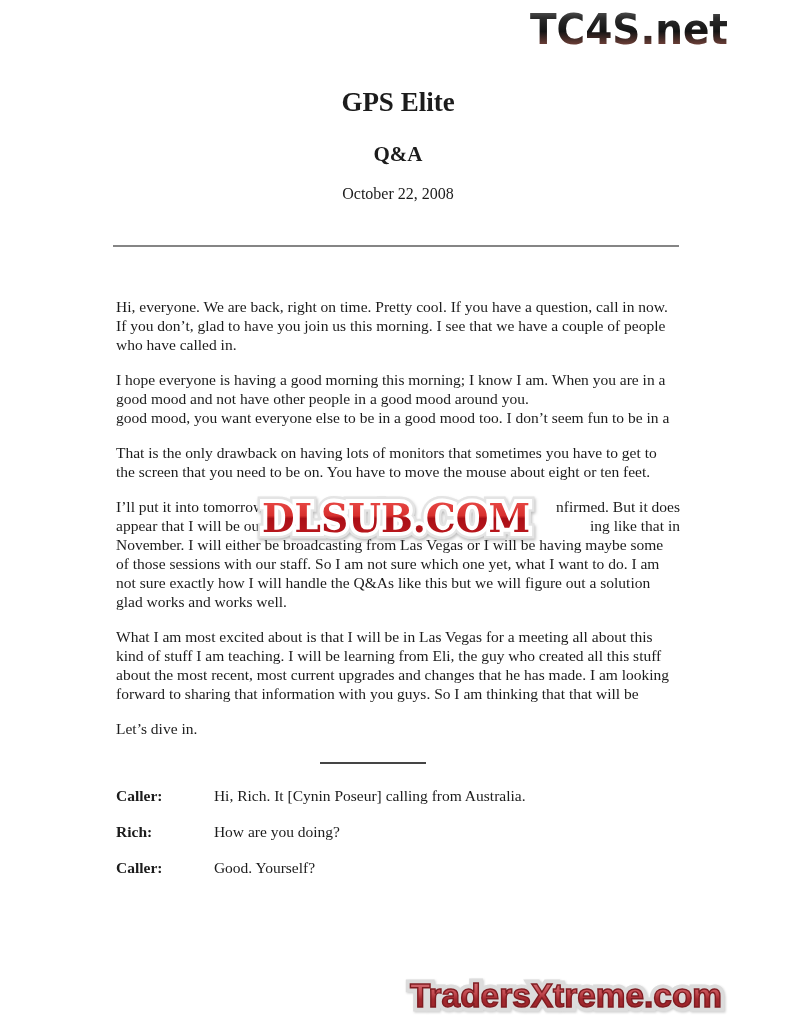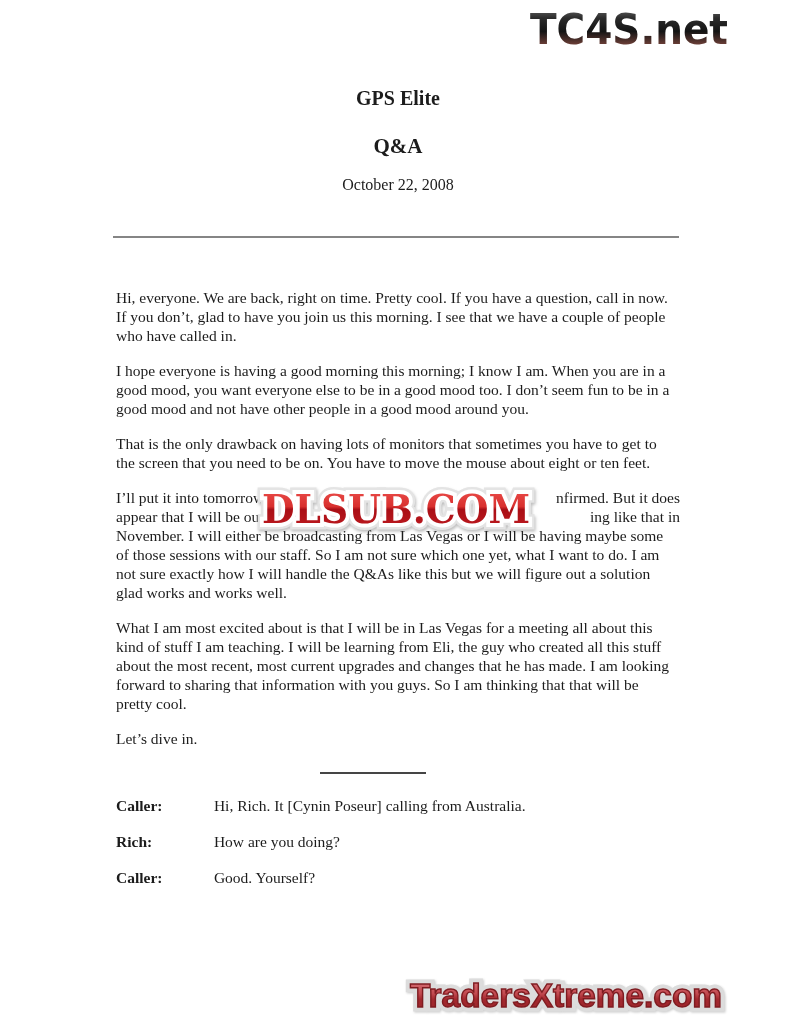--- a/index.html
+++ b/index.html
@@ -33,21 +33,21 @@
   .doc {
     position: absolute;
     left: 116px;
     top: 0;
     width: 564px;
   }
 
   .title-block { text-align: center; }
   .doc-title {
     margin-top: 86px;
-    font-size: 20px;
+    font-size: 27px;
     font-weight: bold;
     line-height: 1.2;
   }
   .doc-subtitle {
     margin-top: 24px;
     font-size: 21px;
     font-weight: bold;
     line-height: 1.2;
   }
   .doc-date {
@@ -146,22 +146,22 @@
       <div class="para">
 
       <div class="line">Hi, everyone. We are back, right on time. Pretty cool. If you have a question, call in now.</div>
           <div class="line">If you don’t, glad to have you join us this morning. I see that we have a couple of people</div>
           <div class="line">who have called in.</div>
         </div>
 
       <div class="para">
 
       <div class="line">I hope everyone is having a good morning this morning; I know I am. When you are in a</div>
+          <div class="line">good mood and not have other people in a good mood around you.</div>
           <div class="line">good mood, you want everyone else to be in a good mood too. I don’t seem fun to be in a</div>
-          <div class="line">good mood and not have other people in a good mood around you.</div>
         </div>
 
       <div class="para">
 
       <div class="line">That is the only drawback on having lots of monitors that sometimes you have to get to</div>
           <div class="line">the screen that you need to be on. You have to move the mouse about eight or ten feet.</div>
         </div>
 
       <div class="para para-watermarked">
         <div>
@@ -200,21 +200,20 @@
           </g>
         </svg>
       </div>
 
       <div class="para">
 
       <div class="line">What I am most excited about is that I will be in Las Vegas for a meeting all about this</div>
           <div class="line">kind of stuff I am teaching. I will be learning from Eli, the guy who created all this stuff</div>
           <div class="line">about the most recent, most current upgrades and changes that he has made. I am looking</div>
           <div class="line">forward to sharing that information with you guys. So I am thinking that that will be</div>
-          <div class="line">pretty cool.</div>
         </div>
 
       <div class="para">
 
       <div class="line">Let’s dive in.</div>
         </div>
 
       <hr class="short-divider">
 
       <div class="dialogue">

